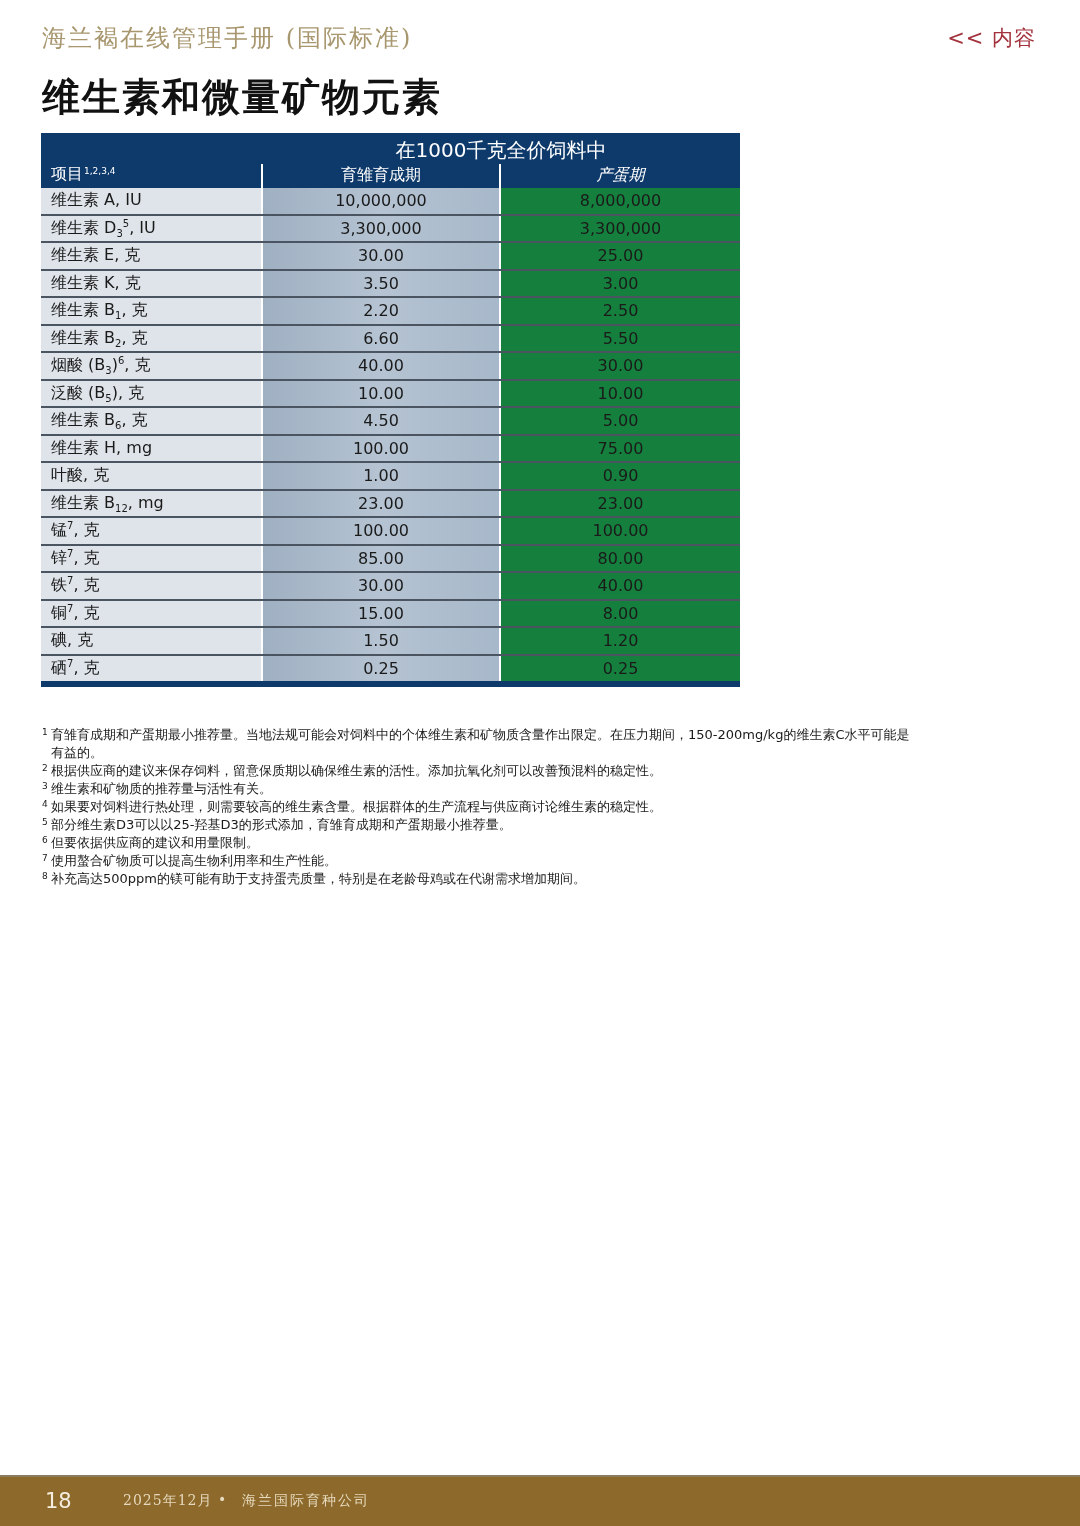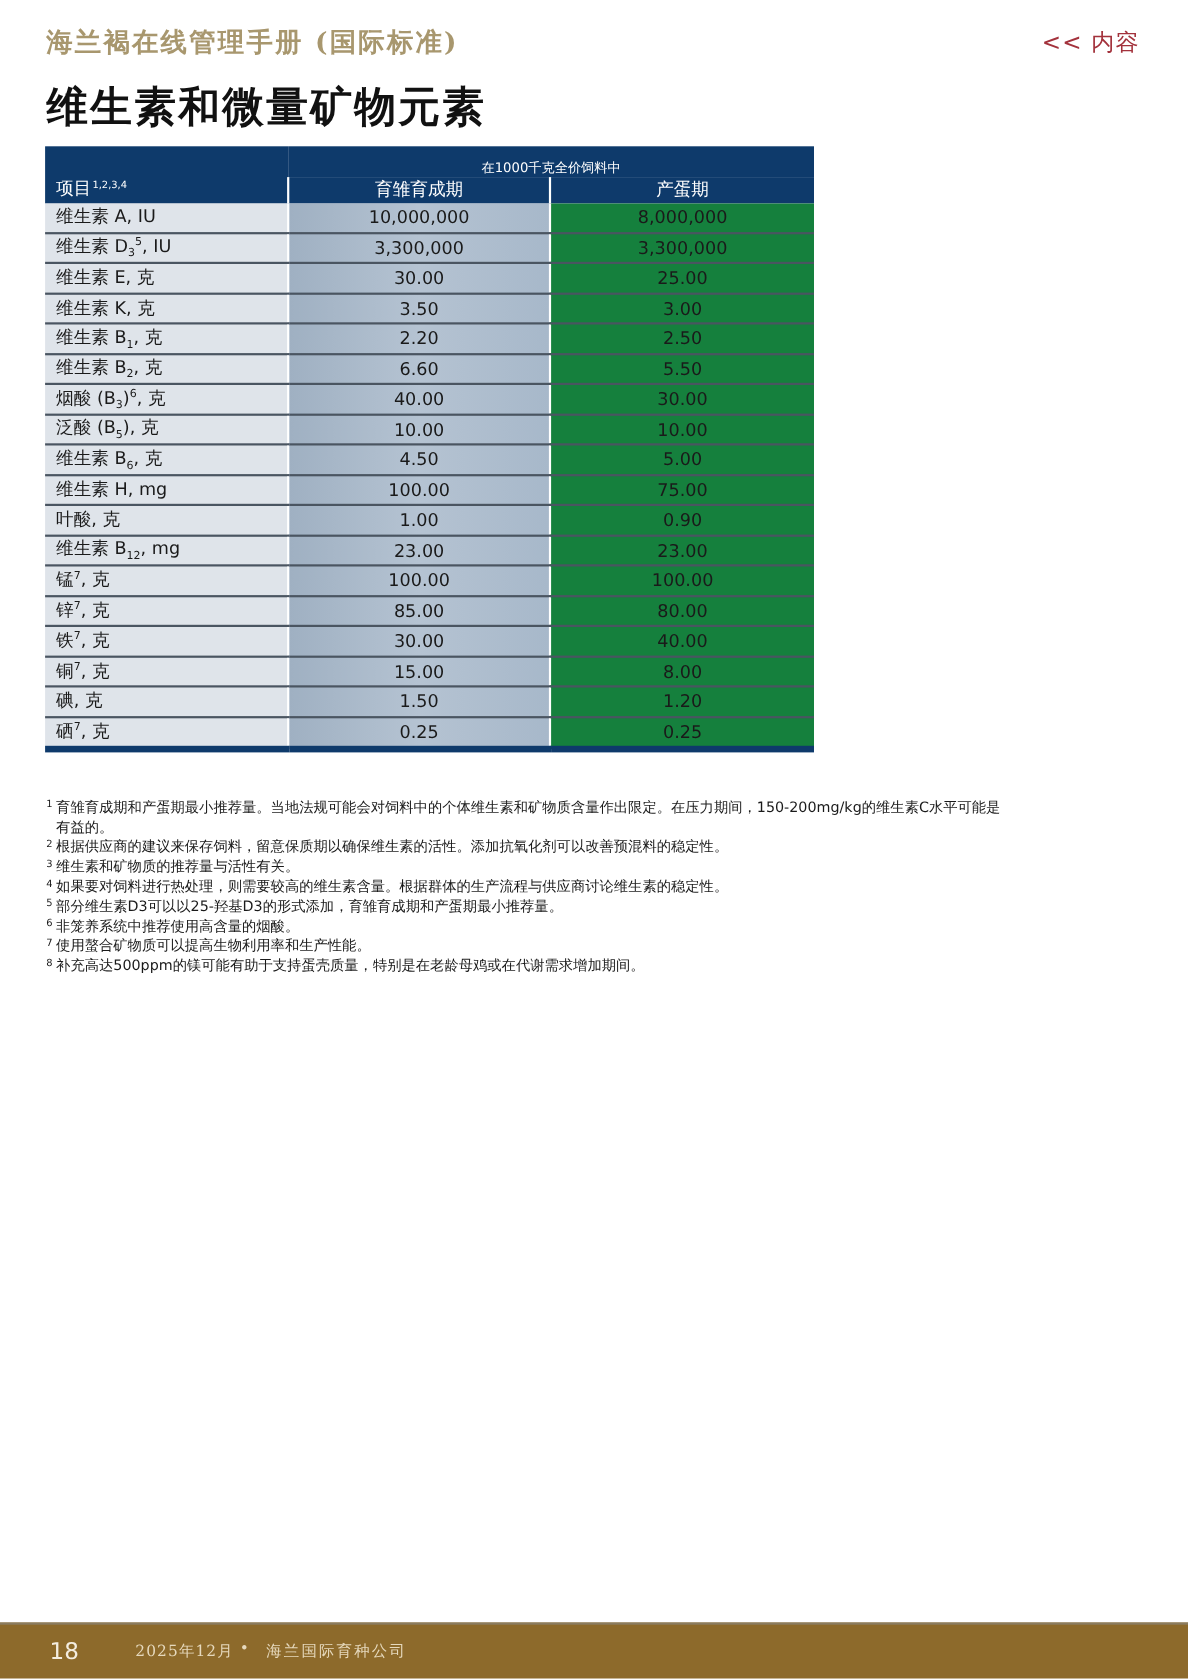--- a/index.html
+++ b/index.html
@@ -3,40 +3,40 @@
   <meta charset="utf-8">
   <style>
     html, body { margin: 0; padding: 0; }
     body {
       width: 1080px; height: 1526px; position: relative; background: #ffffff;
       font-family: "DejaVu Sans", "Liberation Sans", sans-serif; color: #1a1a1a; overflow: hidden;
     }
     .running-head {
       position: absolute; left: 42px; top: 22px;
       font-family: "DejaVu Serif", "Liberation Serif", serif;
-      font-size: 24px; color: #a8976e; letter-spacing: 2px; font-weight: bold;
+      font-size: 24px; color: #a8976e; letter-spacing: 2px;
     }
     .contents-link {
       position: absolute; right: 44px; top: 24px;
       font-size: 21px; color: #a3323c; text-decoration: none; letter-spacing: 1px;
     }
     .page-title {
       position: absolute; left: 42px; top: 72px; margin: 0;
       font-size: 38px; font-weight: bold; color: #111; letter-spacing: 2px;
     }
     .table-wrap { position: absolute; left: 41px; top: 133px; width: 699px; }
     table { border-collapse: collapse; width: 699px; table-layout: fixed; font-size: 16px; }
     col.c0 { width: 221px; } col.c1 { width: 238px; } col.c2 { width: 240px; }
     thead th { background: #0e3a6b; color: #ffffff; font-weight: normal; padding: 0; }
-    .h-group { height: 24px; font-size: 12px; text-align: center; vertical-align: bottom; padding-top: 4px; }
+    .h-group { height: 24px; font-size: 20px; text-align: center; vertical-align: bottom; padding-top: 4px; }
     .h-item { text-align: left; vertical-align: bottom; padding: 0 0 3px 10px !important; font-size: 16px; margin-left: 12px; }
     .h-item sup { font-size: 9px; vertical-align: 5px; margin-left: 1px; }
     .h-sub { height: 22px; font-size: 16px; text-align: center; vertical-align: bottom; padding-bottom: 2px !important; }
     .h-sub.first { border-left: 2px solid #ffffff; }
-    .h-sub.second { border-left: 2px solid #ffffff; }
+    .h-sub.second { border-left: 2px solid #ffffff; font-style: italic; }
     tbody td { height: 25.5px; padding: 0; border-bottom: 2px solid #4a5561; margin-left: 22px; }
     tbody tr:last-child td { border-bottom: 6px solid #0e3a6b; }
     td.name { background: #dfe4ea; padding-left: 10px; text-align: left; }
     td.grow {
       background: linear-gradient(to right, #9fb0c2 0%, #b5c3d2 50%, #a7b8ca 100%);
       text-align: center; border-left: 2px solid #ffffff;
     }
     td.lay { background: #15803d; text-align: center; border-left: 2px solid #ffffff; }
     .sub { font-size: 10px; vertical-align: -4px; }
     .sup { font-size: 10px; vertical-align: 6px; }
@@ -191,21 +191,21 @@
     <div class="fn">
       <span class="num">4</span>
       <span class="txt">如果要对饲料进行热处理，则需要较高的维生素含量。根据群体的生产流程与供应商讨论维生素的稳定性。</span>
     </div>
     <div class="fn">
       <span class="num">5</span>
       <span class="txt">部分维生素D3可以以25-羟基D3的形式添加，育雏育成期和产蛋期最小推荐量。</span>
     </div>
     <div class="fn">
       <span class="num">6</span>
-      <span class="txt"> 非笼养系统中推荐使用高含量的烟酸。</span>
+      <span class="txt"> 但要依据供应商的建议和用量限制。</span>
     </div>
     <div class="fn">
       <span class="num">7</span>
       <span class="txt">使用螯合矿物质可以提高生物利用率和生产性能。</span>
     </div>
     <div class="fn">
       <span class="num">8</span>
       <span class="txt">补充高达500ppm的镁可能有助于支持蛋壳质量，特别是在老龄母鸡或在代谢需求增加期间。</span>
     </div>
   </div>

